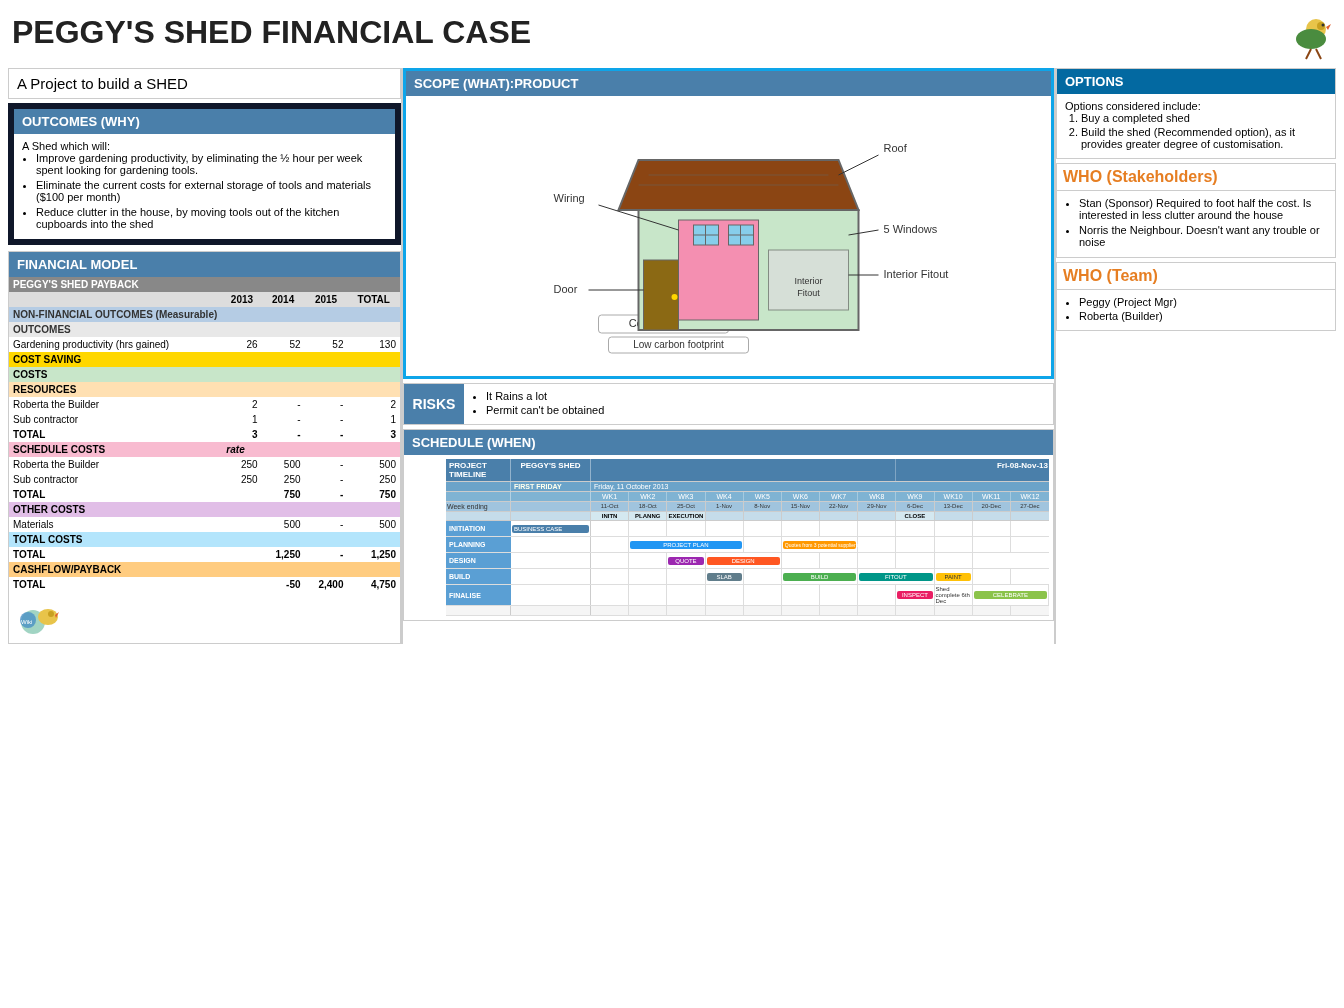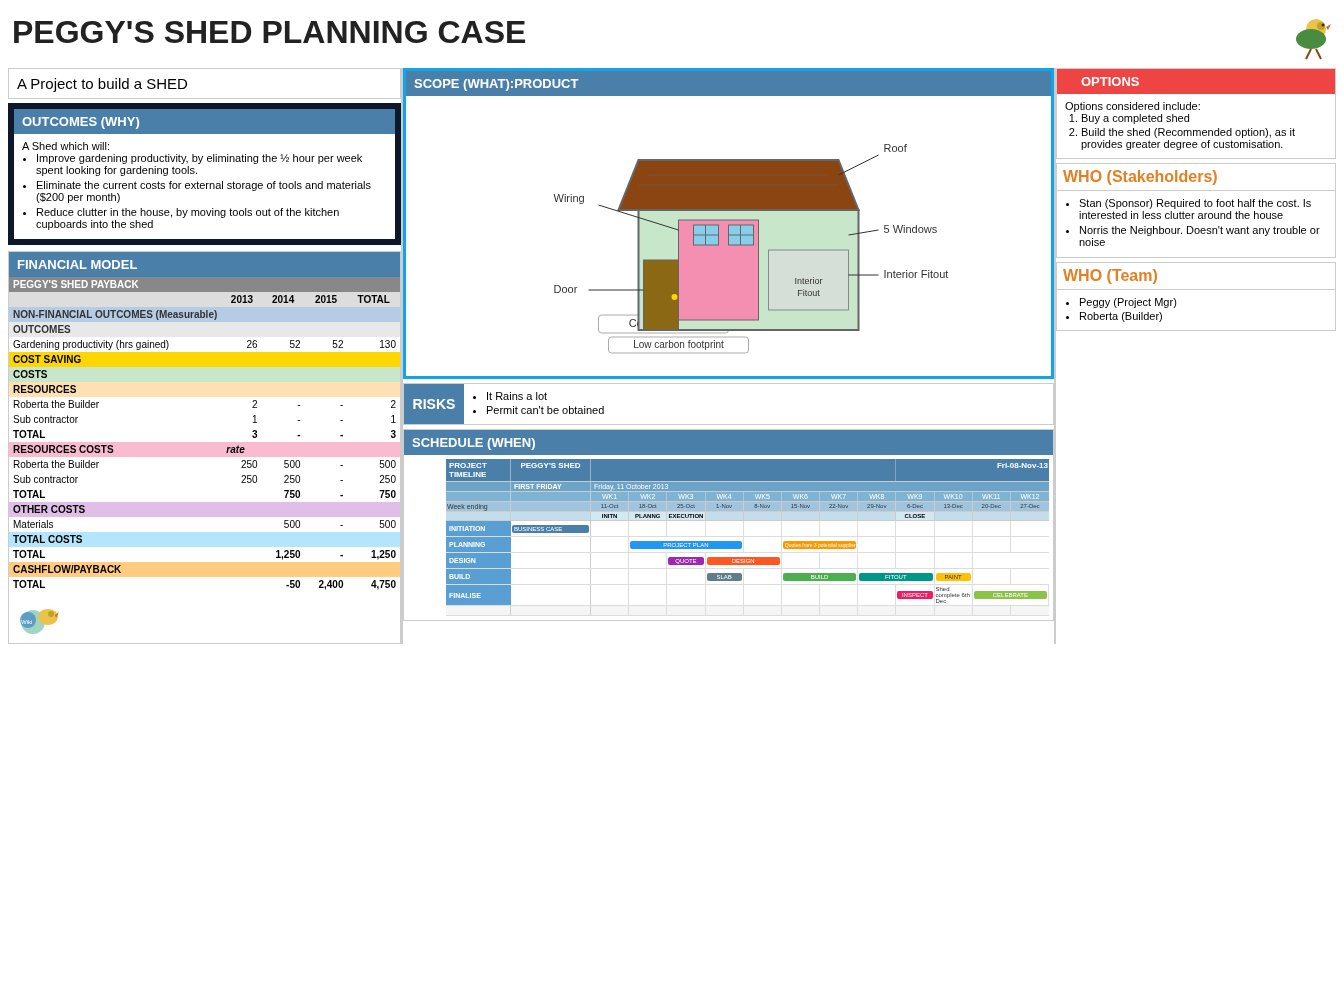--- a/index.html
+++ b/index.html
@@ -59,21 +59,21 @@
     .risks-body ul { padding-left: 14px; }
     .risks-body ul li { margin-bottom: 2px; }
 
     
     .schedule-section { border: 1px solid #ccc; margin-top: 4px; }
     .schedule-section .header { background: #4a7faa; color: white; padding: 5px 8px; font-size: 13px; font-weight: bold; }
     .schedule-body { padding: 4px; overflow: hidden; }
 
     
     .options-section { border: 1px solid #ccc; margin: 0; }
-    .options-section .header { background: #ef4444; color: white; padding: 5px 24px; font-size: 13px; font-weight: bold; }
+    .options-section .header { background: #0369a1; color: white; padding: 5px 8px; font-size: 13px; font-weight: bold; }
     .options-section .body { padding: 6px 8px; font-size: 11px; }
     .options-section .body ol { padding-left: 16px; }
     .options-section .body ol li { margin-bottom: 2px; }
 
     
     .who-stake { border: 1px solid #ccc; margin-top: 4px; }
     .who-stake .header { color: #e67e22; padding: 4px 6px; font-size: 16px; font-weight: bold; border-bottom: 1px solid #ccc; }
     .who-stake .body { padding: 6px 8px; font-size: 11px; }
     .who-stake .body ul { padding-left: 14px; }
     .who-stake .body ul li { margin-bottom: 3px; list-style: disc; }
@@ -91,21 +91,21 @@
     .gantt-container { font-size: 8px; padding-left: 38px; }
 
     .grid-phase { font-weight: bold; font-size: 7px; background: #5a9fd4; color: white; display: flex; align-items: center; padding: 1px 3px; }
   </style>
 </head>
 <body>
 
 <div class="page">
 
   <div class="main-title">
-    <span>PEGGY'S SHED PLANNING CASE</span>
+    <span>PEGGY'S SHED FINANCIAL CASE</span>
 
     <div class="title-logo">
       <svg width="80" height="50" viewBox="0 0 80 50">
 
         <circle cx="60" cy="15" r="10" fill="#e8c44a"></circle>
         <ellipse cx="55" cy="25" rx="15" ry="10" fill="#4a8c3f"></ellipse>
         <circle cx="65" cy="12" r="4" fill="#c8a020"></circle>
         <polygon points="70,13 75,10 72,16" fill="#e06030"></polygon>
         <circle cx="67" cy="11" r="1.5" fill="#333"></circle>
         <line x1="55" y1="35" x2="50" y2="45" stroke="#8B4513" stroke-width="2"></line>
@@ -121,21 +121,21 @@
       <div class="proj-desc">
         <div class="body">A Project to build a SHED</div>
       </div>
 
       <div class="outcomes-section">
         <div class="header">OUTCOMES (WHY)</div>
         <div class="body">
           <div>A Shed which will:</div>
           <ul>
             <li>Improve gardening productivity, by eliminating the ½ hour per week spent looking for gardening tools.</li>
-            <li>Eliminate the current costs for external storage of tools and materials ($200 per month)</li>
+            <li>Eliminate the current costs for external storage of tools and materials ($100 per month)</li>
             <li>Reduce clutter in the house, by moving tools out of the kitchen cupboards into the shed</li>
           </ul>
         </div>
       </div>
 
       <div class="financial-section">
         <div class="header">FINANCIAL MODEL</div>
         <div>
           <table class="fin-table">
             <thead>
@@ -188,21 +188,21 @@
                 <td class="right">1</td>
               </tr>
               <tr style="font-weight:bold">
                 <td>TOTAL</td>
                 <td class="right">3</td>
                 <td class="right">-</td>
                 <td class="right">-</td>
                 <td class="right">3</td>
               </tr>
               <tr>
-                <td class="resources-cost-label">RESOURCES COSTS</td>
+                <td class="resources-cost-label">SCHEDULE COSTS</td>
                 <td class="resources-cost-label" style="font-style:italic">rate</td>
                 <td class="resources-cost-label" colspan="3"></td>
               </tr>
               <tr>
                 <td>Roberta the Builder</td>
                 <td class="right">250</td>
                 <td class="right">500</td>
                 <td class="right">-</td>
                 <td class="right">500</td>
               </tr>

